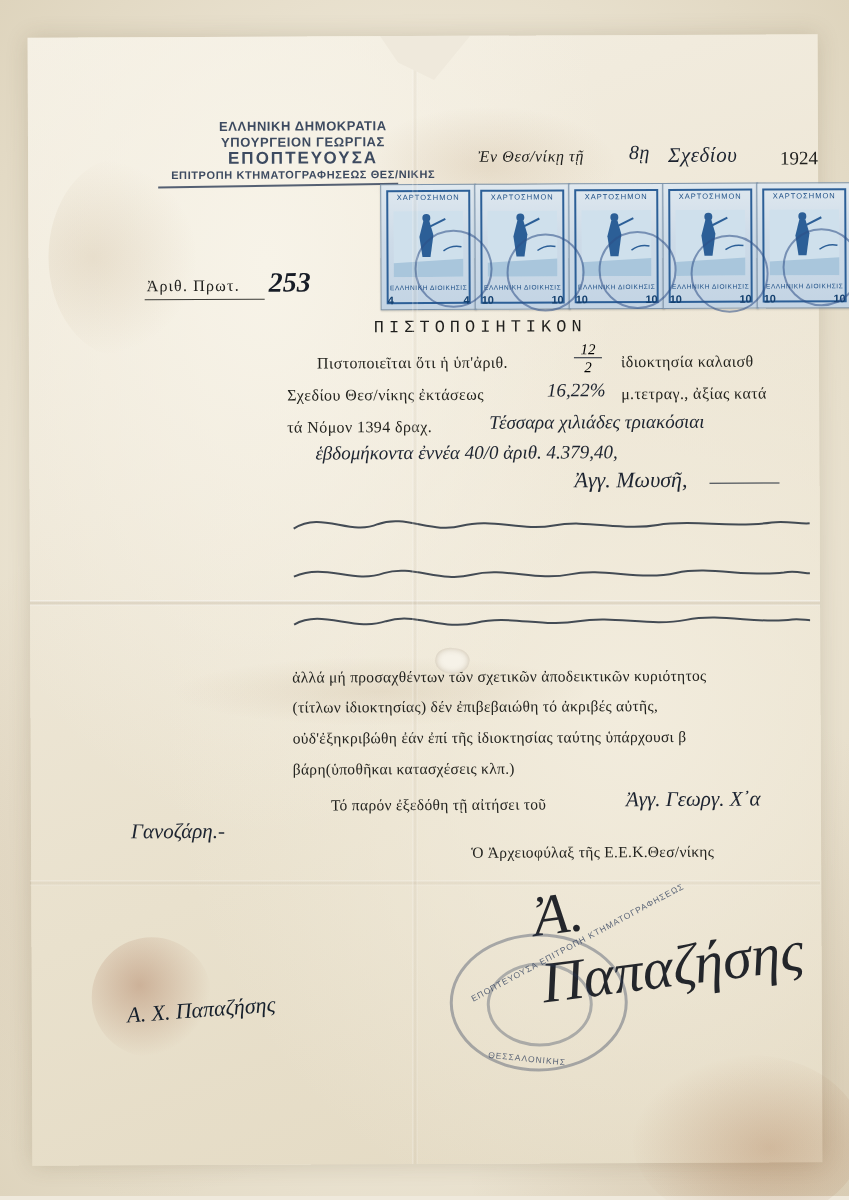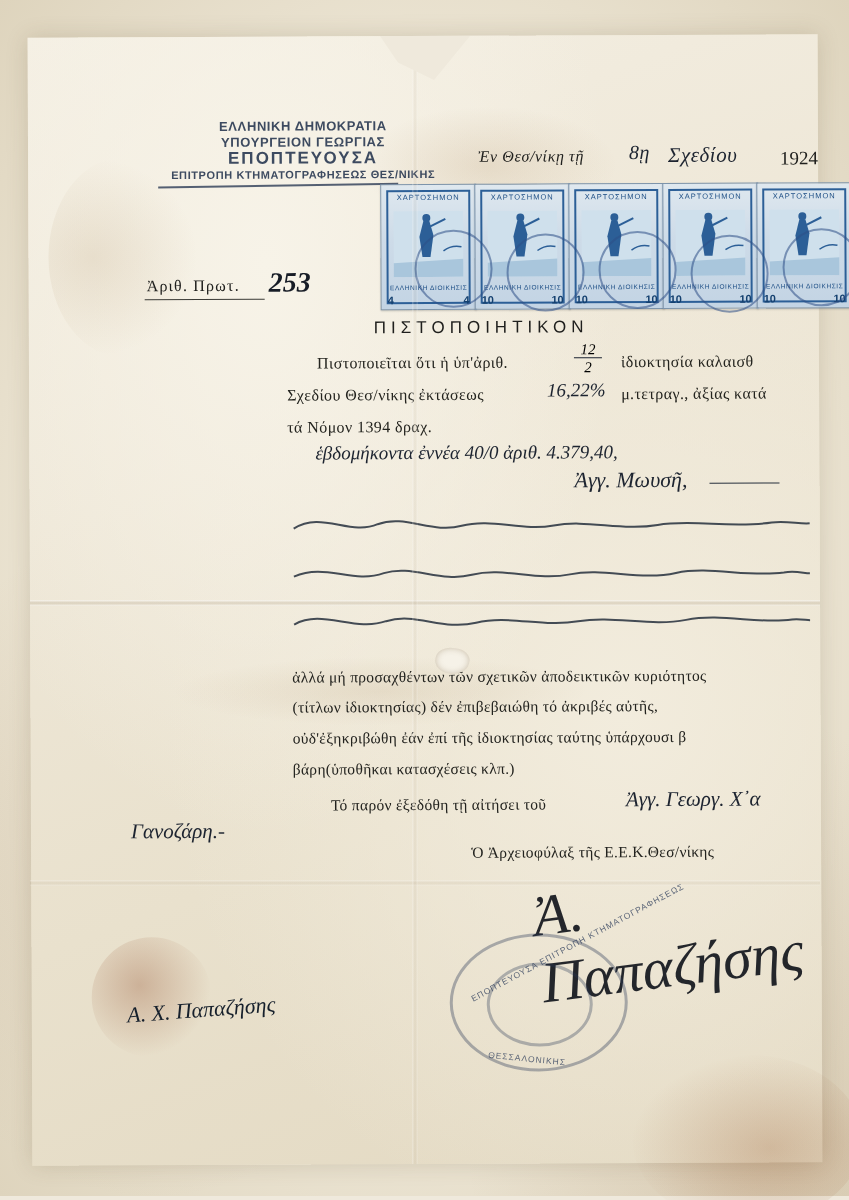--- a/index.html
+++ b/index.html
@@ -33,21 +33,21 @@
   .s4{left:20px;top:120px;width:150px;height:200px;background:radial-gradient(ellipse at 30% 50%, rgba(160,125,75,0.15), rgba(160,125,75,0) 70%);}
   .s5{left:140px;top:620px;width:420px;height:70px;background:radial-gradient(ellipse at 50% 50%, rgba(150,115,65,0.12), rgba(150,115,65,0) 70%);}
   
   .fold{position:absolute;pointer-events:none;}
   .foldh{left:30px;width:790px;height:6px;background:linear-gradient(180deg,rgba(255,255,255,0.55),rgba(120,95,55,0.18),rgba(255,255,255,0.35));}
   .foldv{top:36px;height:1128px;width:6px;background:linear-gradient(90deg,rgba(255,255,255,0.45),rgba(120,95,55,0.13),rgba(255,255,255,0.3));}
 
   
   .typed{
     position:absolute;color:#2c2a28;
-    font-family:Liberation Sans, sans-serif;
+    font-family:Liberation Mono, monospace;
     letter-spacing:0.5px;
   }
   .hdr-stamp{
     position:absolute;left:140px;top:82px;width:270px;
     color:#24344e;font-family:"Liberation Sans", sans-serif;
     font-size:13px;line-height:16px;text-align:center;font-weight:700;
     letter-spacing:0.6px;opacity:0.88;
   }
   .hdr-stamp .big{font-size:17px;letter-spacing:2px;}
   .hdr-underline{
@@ -204,20 +204,21 @@
       <span class="bar"></span>
       <span class="d">2</span>
     </div>
     <div class="body-line" style="left:592px;top:318px;">ἰδιοκτησία καλαισθ</div>
 
     <div class="body-line" style="left:258px;top:350px;">Σχεδίου Θεσ/νίκης ἐκτάσεως</div>
     <div class="hand hw-lg" style="position:absolute;left:518px;top:344px;">16,22%</div>
     <div class="body-line" style="left:592px;top:350px;">μ.τετραγ., ἀξίας κατά</div>
 
     <div class="body-line" style="left:258px;top:382px;">τά Νόμον 1394 δραχ.</div>
+    <div class="hand hw-lg" style="position:absolute;left:460px;top:376px;">Τέσσαρα χιλιάδες τριακόσιαι</div>
 
     <div class="hand hw-lg" style="position:absolute;left:286px;top:406px;">ἑβδομήκοντα ἐννέα 40/0 ἀριθ. 4.379,40,</div>
 
     <div class="hand hw-lg" style="position:absolute;left:545px;top:432px;font-size:22px;">Ἀγγ. Μωυσῆ,</div>
     <div style="position:absolute;left:680px;top:448px;width:70px;height:1px;background:#27303d;"></div>
 
     <svg class="squiggle" style="left:262px;top:478px;width:520px;" viewBox="0 0 520 22">
       <path d="M2,14 C30,-4 58,22 86,10 C114,0 140,20 170,12 C200,4 230,18 262,12 C296,6 330,18 366,12 C400,6 440,16 480,10 C495,8 508,12 518,11" fill="none" stroke="#26303d" stroke-width="2"></path>
     </svg>
     <svg class="squiggle" style="left:262px;top:528px;width:520px;" viewBox="0 0 520 22">

